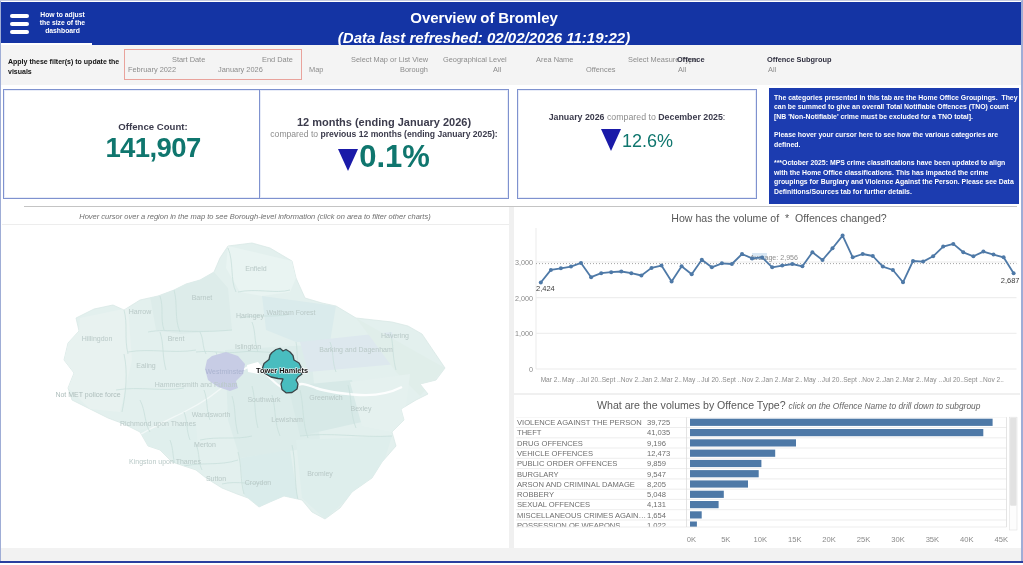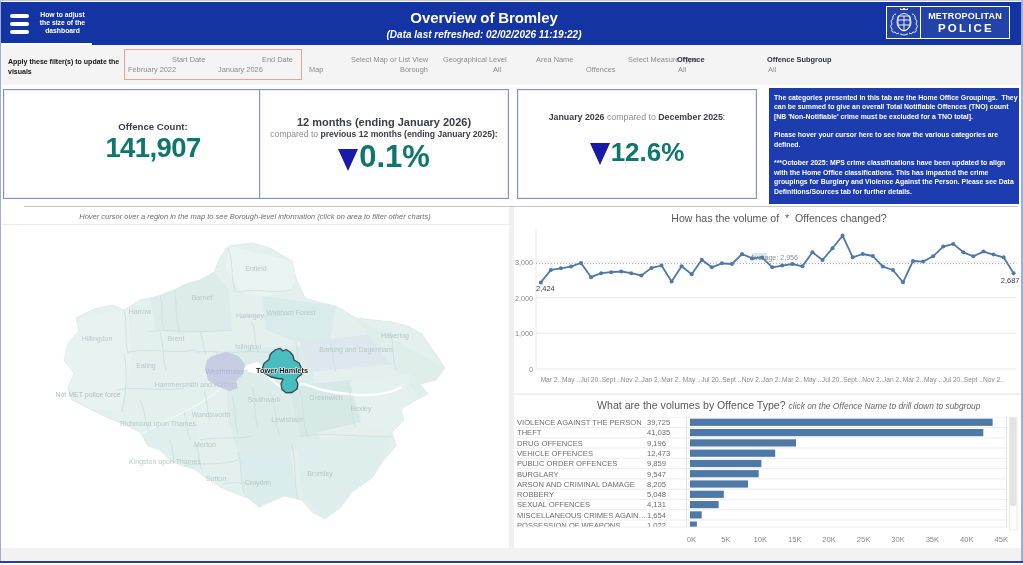--- a/index.html
+++ b/index.html
@@ -6,21 +6,21 @@
 html,body { width:1023px; height:565px; background:#fff; font-family:"Liberation Sans",sans-serif; overflow:hidden; }
 #page { position:absolute; left:0; top:0; width:1023px; height:565px; background:#fff; }
 .abs { position:absolute; }
 
 
 #hdr { left:1px; top:2px; width:1020px; height:41px; background:#1434a4; }
 #hdrstrip { left:92px; top:42px; width:929px; height:3px; background:#1434a4; }
 #burger div { width:19px; height:4.4px; background:#fff; border-radius:2px; margin-bottom:3.5px; }
 #howto { left:36px; top:11px; width:53px; color:#fff; font-size:6.8px; font-weight:bold; text-align:center; line-height:8px; }
 #title { left:484px; top:9px; transform:translateX(-50%); color:#fff; font-size:15px; font-weight:bold; white-space:nowrap; letter-spacing:-0.1px; }
-#subtitle { left:484px; top:29px; transform:translateX(-50%); color:#fff; font-size:10px; font-weight:bold; font-style:italic; white-space:nowrap; }
+#subtitle { left:484px; top:29px; transform:translateX(-50%); color:#fff; font-size:15px; font-weight:bold; font-style:italic; white-space:nowrap; }
 
 
 #logo { left:886px; top:6px; width:124px; height:32.5px; border:1.3px solid #fff; display:flex; background:#2343a8; }
 #crest { width:34px; height:100%; border-right:1.3px solid #fff; position:relative; }
 #logotext { flex:1; text-align:center; color:#fff; padding-top:3px; }
 #logotext .m { font-size:9px; font-weight:bold; letter-spacing:0.2px; margin-top:1px; }
 #logotext .p { font-size:11.5px; font-weight:bold; letter-spacing:2.2px; margin-top:0.5px; text-indent:2px; }
 
 
 #filters { left:1px; top:45px; width:1020px; height:40px; background:#f4f4f4; }
@@ -58,39 +58,20 @@
   <div class="abs" id="hdr"></div>
   <div class="abs" id="hdrstrip"></div>
   <div class="abs" id="burger" style="left:10px; top:14px;">
     <div></div>
       <div></div>
       <div></div>
   </div>
   <div class="abs" id="howto">How to adjust the size of the dashboard</div>
   <div class="abs" id="title">Overview of Bromley</div>
   <div class="abs" id="subtitle">(Data last refreshed: 02/02/2026 11:19:22)</div>
-  <div class="abs" id="logo">
-    <div id="crest">
-      <svg width="34" height="30" viewBox="0 0 34 30">
-        <g stroke="#fff" fill="none" stroke-width="0.9">
-          <path d="M13 3 L13 1 L15 2.5 L17 0.8 L19 2.5 L21 1 L21 3 Z" fill="#fff" stroke="none"></path>
-          <ellipse cx="17" cy="15" rx="7" ry="8.5"></ellipse>
-          <path d="M11 9 L23 9 L23 16 Q23 22 17 24 Q11 22 11 16 Z"></path>
-          <path d="M17 9 L17 24 M11 13 L23 13 M11.5 18 L22.5 18"></path>
-          <path d="M9 7 Q5 8 6 12 Q3 13 5 17 Q2 19 5 22 Q4 26 8 25 Q9 28 12 26"></path>
-          <path d="M25 7 Q29 8 28 12 Q31 13 29 17 Q32 19 29 22 Q30 26 26 25 Q25 28 22 26"></path>
-          <path d="M13 27 Q17 29 21 27"></path>
-        </g>
-      </svg>
-    </div>
-    <div id="logotext">
-      <div class="m">METROPOLITAN</div>
-      <div class="p">POLICE</div>
-    </div>
-  </div>
 
   <div class="abs" id="filters"></div>
   <div class="abs" id="applytxt">Apply these filter(s) to update the<br>visuals</div>
   <div class="abs" id="redbox"></div>
   <div class="flabel" style="left:128px; top:55px;">Start Date</div>
   <div class="fval" style="left:128px; top:65px;">February 2022</div>
   <div class="flabel" style="left:218px; top:55px;">End Date</div>
   <div class="fval" style="left:218px; top:65px;">January 2026</div>
   <div class="flabel" style="left:307px; top:55px;">Select Map or List View</div>
   <div class="fval" style="left:309px; top:65px;">Map</div>
@@ -109,21 +90,21 @@
     <div class="kt" style="top:31px; font-size:9.6px; font-weight:bold;">Offence Count:</div>
     <div class="kt navy" style="top:41.5px; font-size:27.5px; font-weight:bold; letter-spacing:-0.6px;">141,907</div>
   </div>
   <div class="kpi" id="kpi2">
     <div class="kt" style="top:26px; font-size:11px; font-weight:bold;">12 months (ending January 2026)</div>
     <div class="kt" style="top:39px; font-size:8.6px;"><span style="color:#8c8c8c;">compared to </span><b>previous 12 months (ending January 2025):</b></div>
     <div class="kt navy" style="top:48.5px; font-size:31px; font-weight:bold;"><span class="tri"></span>0.1%</div>
   </div>
   <div class="kpi" id="kpi3">
     <div class="kt" style="top:22px; font-size:8.8px;"><b>January 2026</b><span style="color:#8c8c8c;"> compared to </span><b>December 2025</b>:</div>
-    <div class="kt navy" style="top:47px; font-size:26px; font-weight:bold;"><span class="tri"></span>12.6%</div>
+    <div class="kt navy" style="top:39px; font-size:18px; font-weight:normal;"><span class="tri"></span>12.6%</div>
   </div>
   <div class="abs" id="infobox">
       <div class="ip">The categories presented in this tab are the Home Office Groupings.&nbsp; They<br>can be summed to give an overall Total Notifiable Offences (TNO) count<br>[NB 'Non-Notifiable' crime must be excluded for a TNO total].</div>
       <div class="ip">Please hover your cursor here to see how the various categories are<br>defined.</div>
       <div class="ip">***October 2025: MPS crime classifications have been updated to align<br>with the Home Office classifications. This has impacted the crime<br>groupings for Burglary and Violence Against the Person. Please see Data<br>Definitions/Sources tab for further details.</div>
     </div>
 
   <div class="abs" id="divider"></div>
   <div class="abs" id="gapv"></div>
   <div class="abs" id="botstrip"></div>

